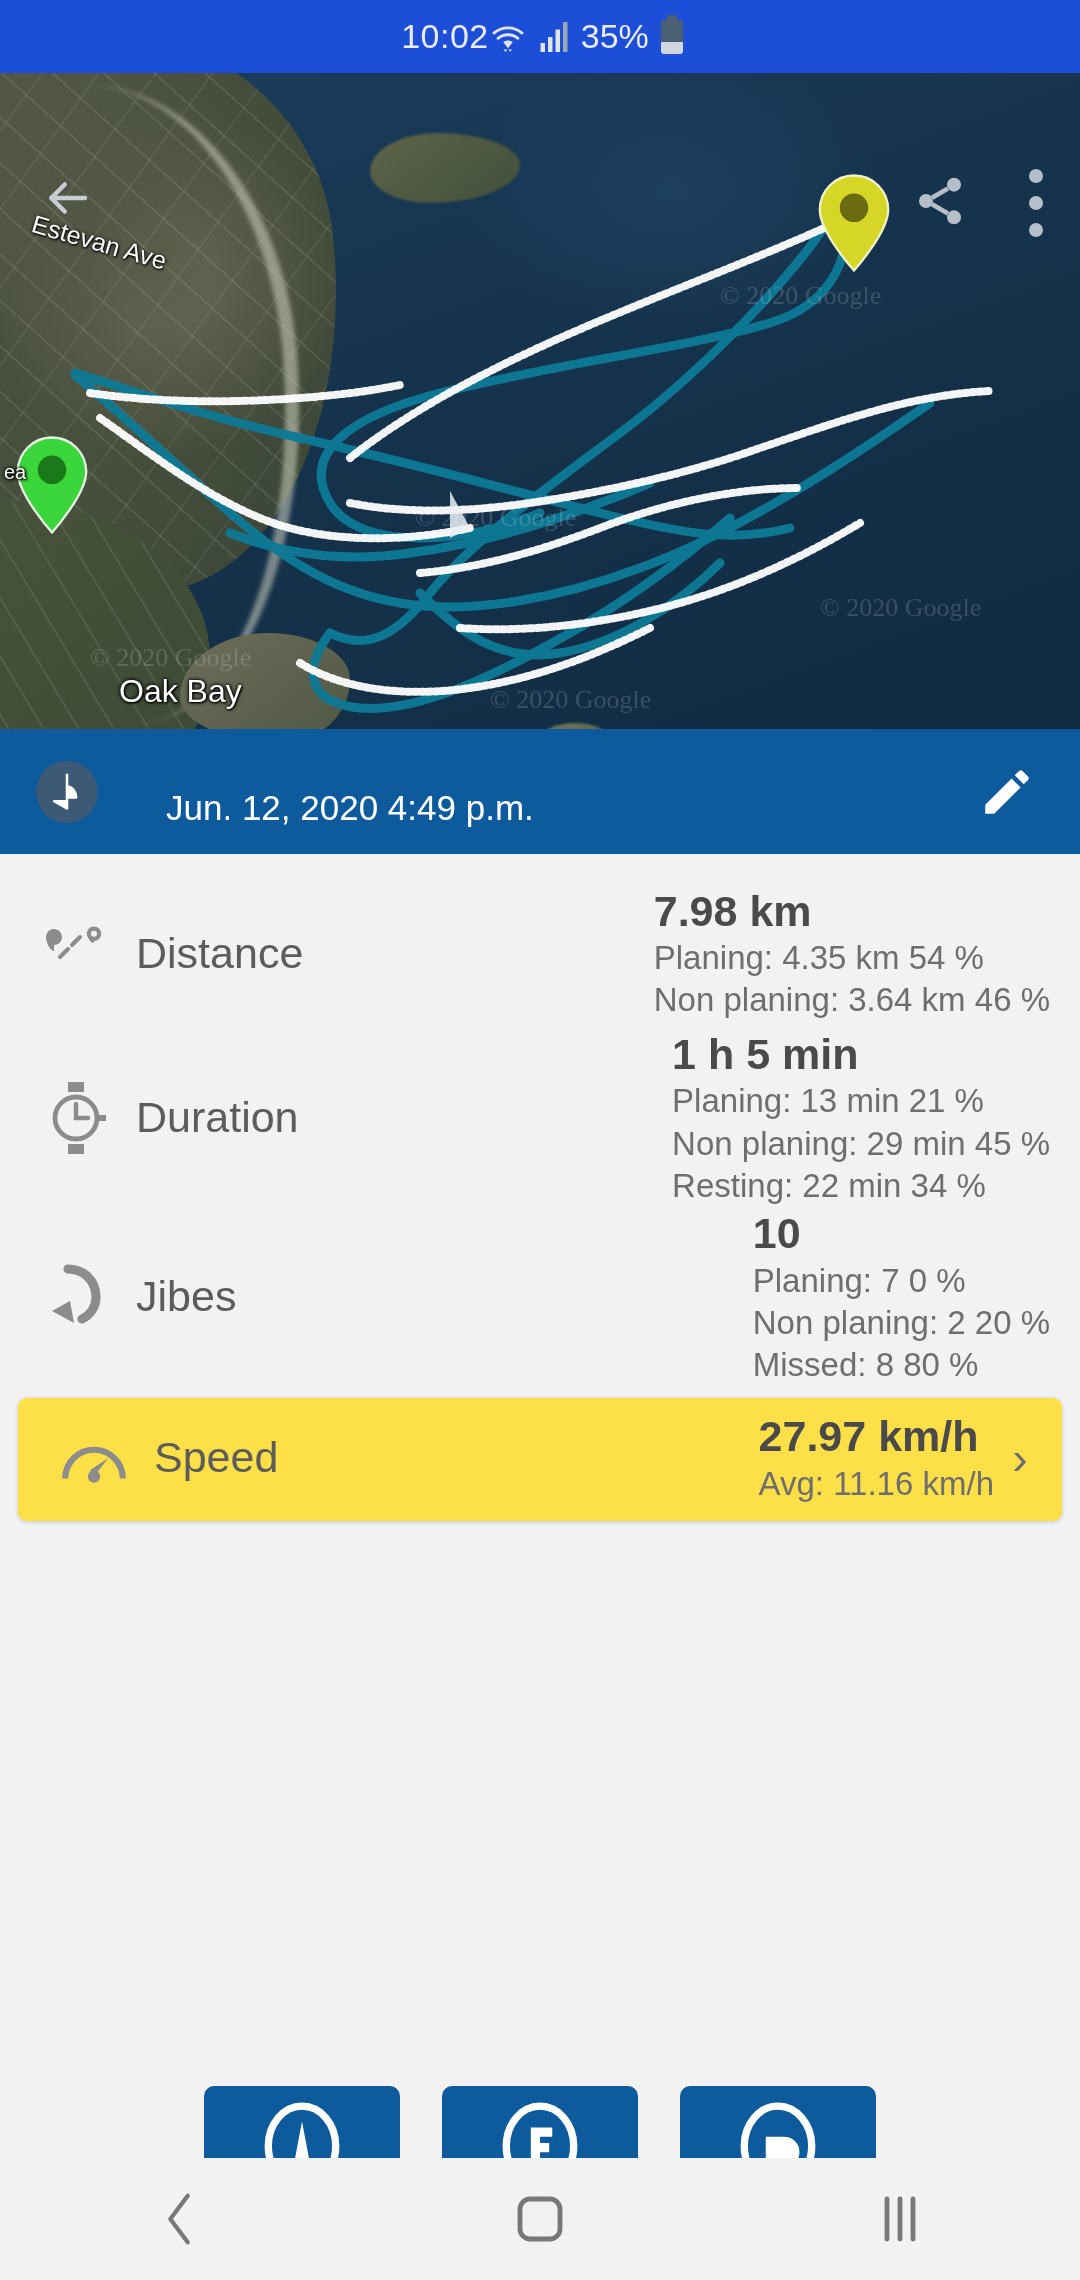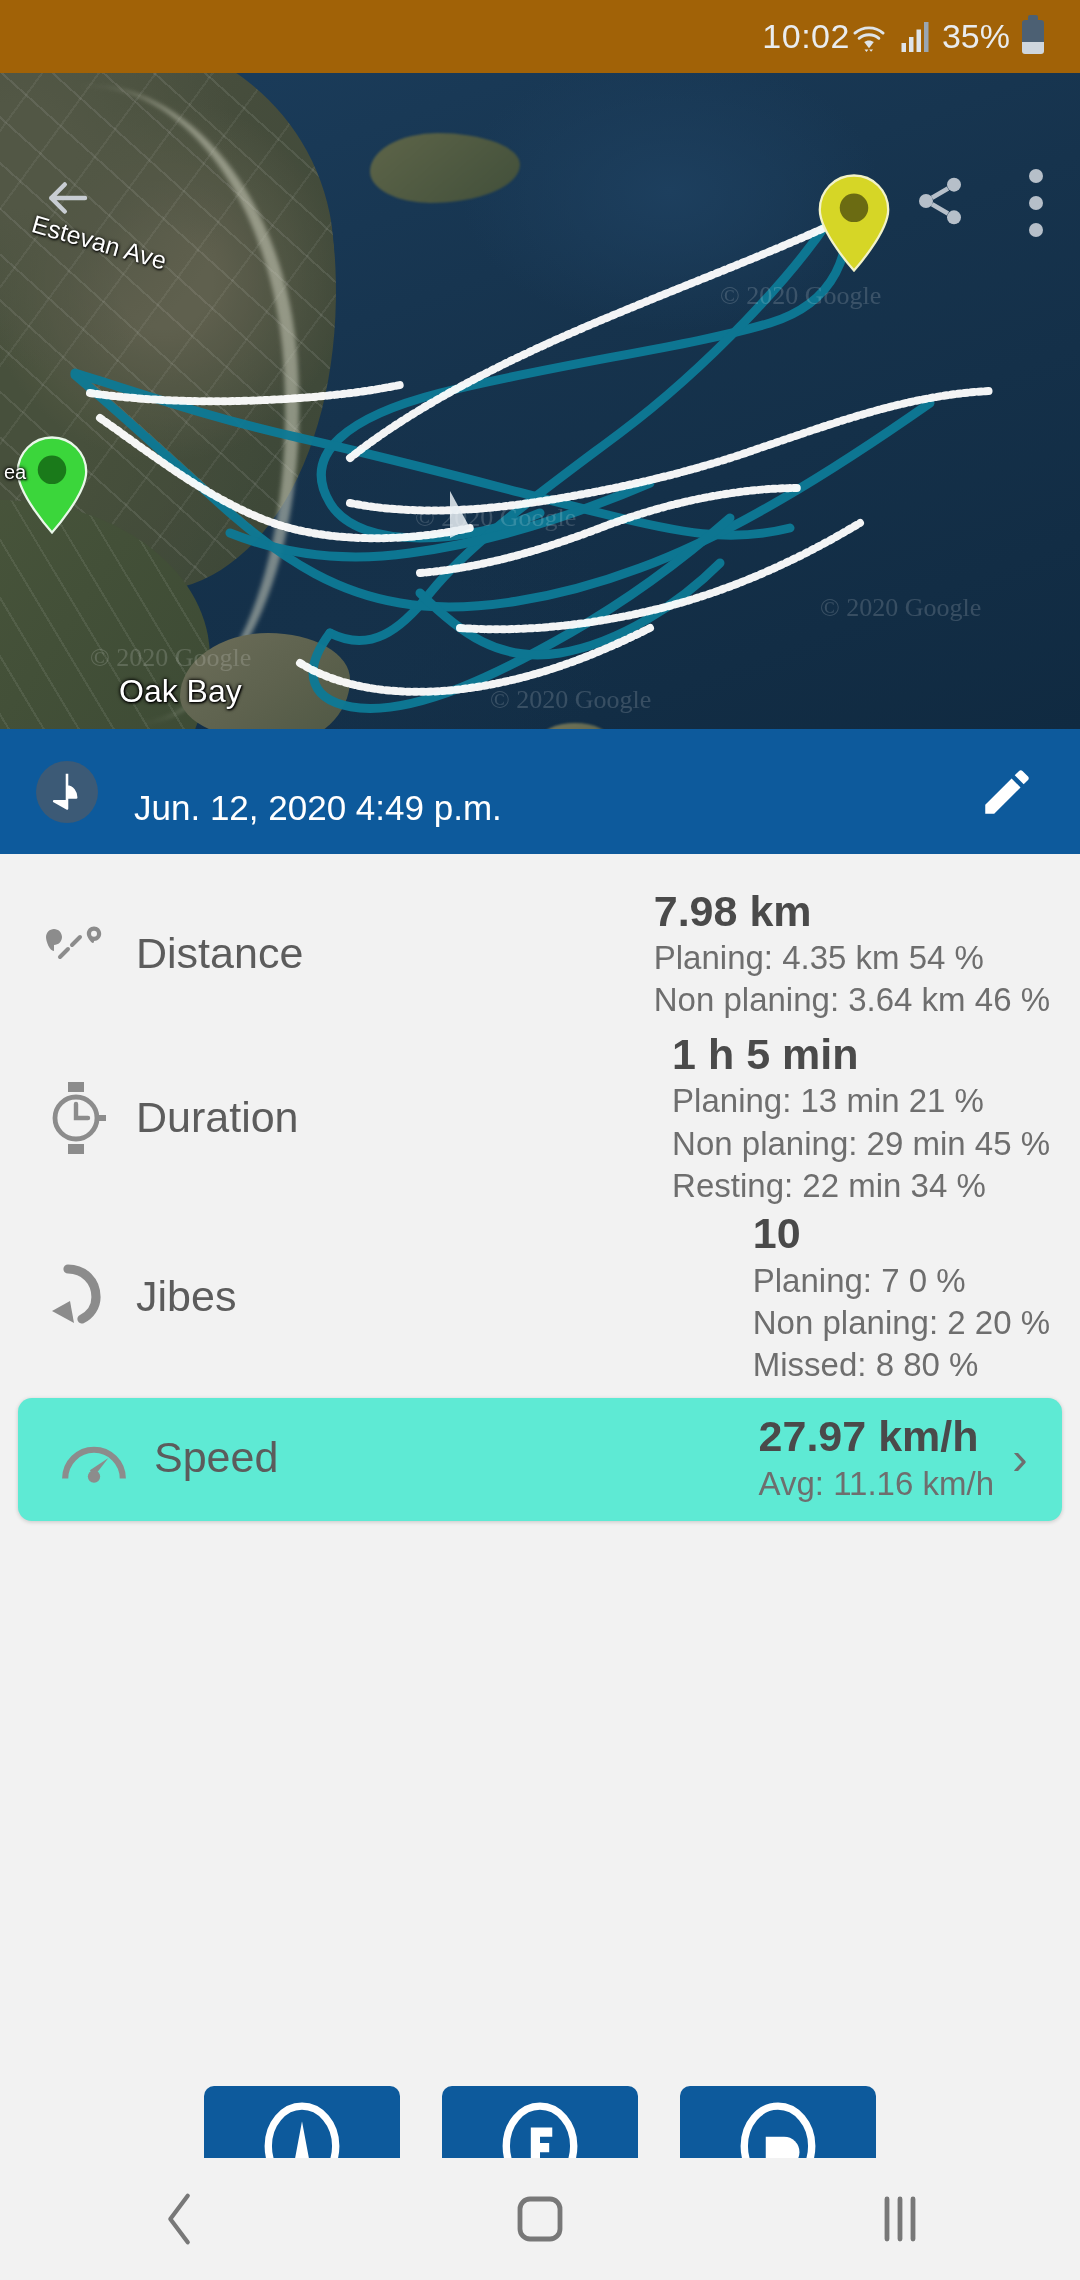--- a/index.html
+++ b/index.html
@@ -7,24 +7,24 @@
   body {
     font-family: "Liberation Sans", sans-serif;
     background:#f2f2f2;
     -webkit-font-smoothing:antialiased;
   }
 
   
   .statusbar{
     position:relative;
     height:73px;
-    background:#a16207;
+    background:#1d4ed8;
     display:flex;
     align-items:center;
-    justify-content:flex-end;
+    justify-content:center;
     padding:0 36px 0 40px;
     color:#e8eaed;
   }
   .sb-time{ font-size:34px; letter-spacing:.5px; color:#e9ecef; }
   .sb-right{ display:flex; align-items:center; gap:12px; }
   .sb-batt-text{ font-size:34px; color:#e9ecef; letter-spacing:0px;}
   .batt{
     width:22px;height:34px;border-radius:3px;
     background:linear-gradient(to top,#cfd6dd 35%,#4c6073 35%);
     position:relative;
@@ -142,21 +142,21 @@
   .sport-icon{
     margin-left:36px;
     width:62px;height:62px;
     border-radius:50%;
     background:#3c5a76;
     display:flex;align-items:center;justify-content:center;
     flex:none;
   }
   .bluebar-date{
     color:#fff;font-size:35px;
-    margin-left:36px;
+    margin-left:68px;
     position:relative;top:16px;
   }
   .edit-icon{
     position:absolute;right:44px;top:50%;transform:translateY(-50%);
     width:58px;height:58px;cursor:pointer;
   }
 
   
   .stats{ padding-top:24px; }
   .row{
@@ -186,22 +186,22 @@
     font-size:43px;color:#4a4a4a;font-weight:bold;
     line-height:1.22;
   }
   .v-sub{
     font-size:33px;color:#6e6e6e;line-height:1.28;white-space:nowrap;
   }
 
   
   .card{
     margin:12px 18px 0 18px;
-    background:#5eead4;
-    border-radius:14px;
+    background:#fde047;
+    border-radius:9px;
     box-shadow:0 1px 4px rgba(0,0,0,.18);
     padding:12px 0 16px 0;
   }
   .card-top{
     display:flex;align-items:center;
     padding:0 16px 0 22px;
   }
   .card-chevron{
     width:52px;flex:none;display:flex;align-items:center;justify-content:center;
     color:#6e6e6e;font-size:46px;cursor:pointer;

